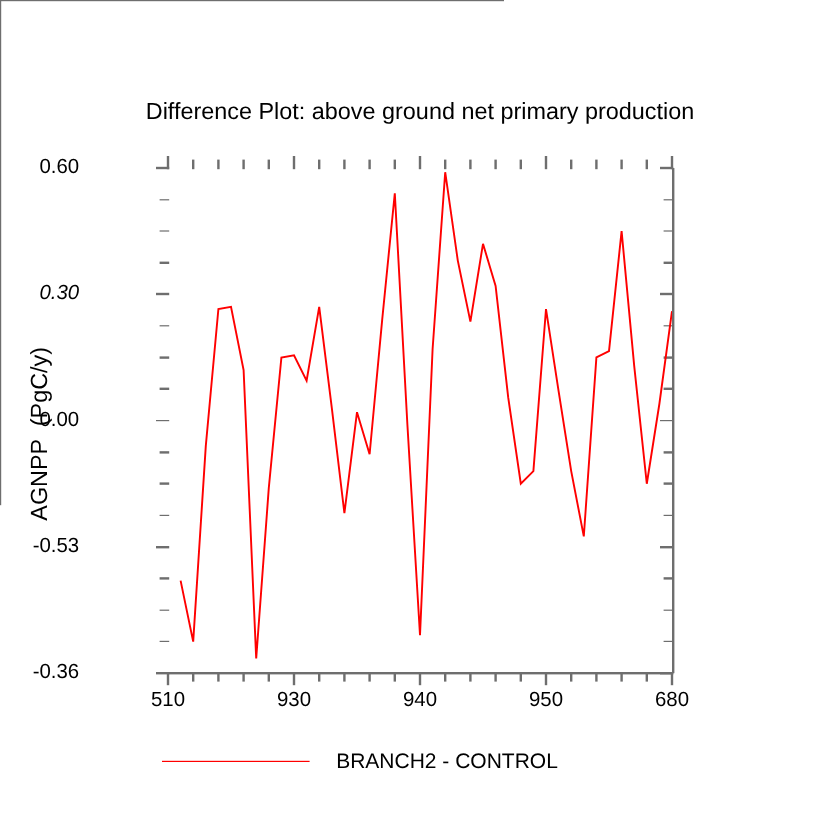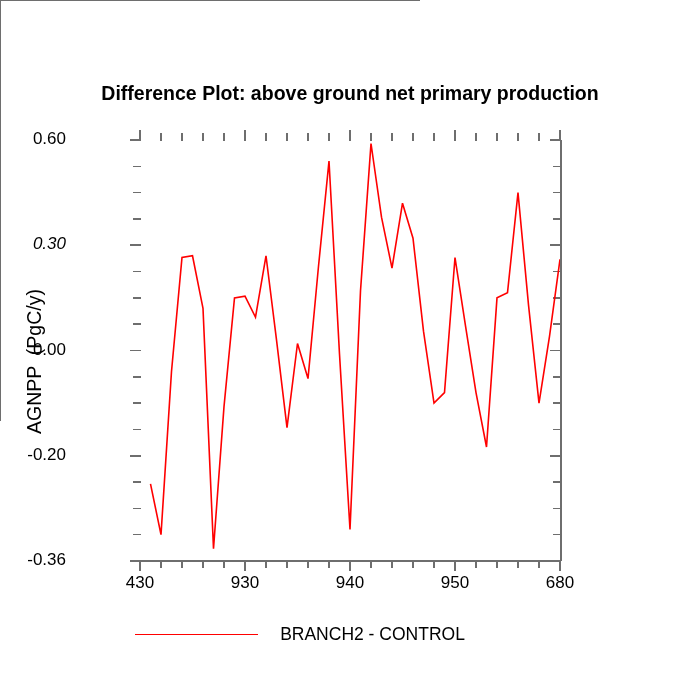--- a/index.html
+++ b/index.html
@@ -20,21 +20,21 @@
     width: 700px;
     height: 700px;
   }
   #chart-title {
     position: absolute;
     left: 0;
     top: 82px;
     width: 700px;
     text-align: center;
     font-size: 19.5px;
-    font-weight: bold;
+    font-weight: normal;
     letter-spacing: 0px;
     color: #000000;
     white-space: nowrap;
   }
   #y-axis-title {
     position: absolute;
     left: -86px;
     top: 350px;
     width: 240px;
     text-align: center;
@@ -218,23 +218,23 @@
       <div class="tick xtick-minor-t" style="left: 496.2px;"></div>
       <div class="tick xtick-minor" style="left: 517.2px;"></div>
       <div class="tick xtick-minor-t" style="left: 517.2px;"></div>
       <div class="tick xtick-minor" style="left: 538.2px;"></div>
       <div class="tick xtick-minor-t" style="left: 538.2px;"></div>
     </div>
   <div id="tick-labels-layer">
       <div class="ylabel" style="top: 129px;">0.60</div>
       <div class="ylabel" style="top: 234.25px; font-style: italic;">0.30</div>
       <div class="ylabel" style="top: 339.5px;">0.00</div>
-      <div class="ylabel" style="top: 444.75px;">-0.20</div>
+      <div class="ylabel" style="top: 444.75px;">-0.53</div>
       <div class="ylabel" style="top: 550px;">-0.36</div>
-      <div class="xlabel" style="left: 105px;">430</div>
+      <div class="xlabel" style="left: 105px;">510</div>
       <div class="xlabel" style="left: 210px;">930</div>
       <div class="xlabel" style="left: 315px;">940</div>
       <div class="xlabel" style="left: 420px;">950</div>
       <div class="xlabel" style="left: 525px;">680</div>
     </div>
 
   <div id="plot-area">
     <svg id="data-svg" width="420" height="421" viewBox="0 0 420 421">
       <polyline id="series-path" fill="none" stroke="#ff0000" stroke-width="1.6" stroke-linejoin="miter" stroke-linecap="butt" points="10.50,343.82 21.00,394.69 31.50,231.55 42.00,117.53 52.50,115.77 63.00,168.40 73.50,408.72 84.00,266.63 94.50,157.88 105.00,156.12 115.50,177.17 126.00,115.77 136.50,199.97 147.00,287.68 157.50,203.48 168.00,238.57 178.50,126.30 189.00,21.05 199.50,214.01 210.00,389.42 220.50,150.86 231.00,3.51 241.50,77.18 252.00,128.05 262.50,63.15 273.00,98.23 283.50,191.20 294.00,263.13 304.50,252.60 315.00,117.53 325.50,185.94 336.00,252.60 346.50,306.98 357.00,157.88 367.50,152.61 378.00,52.62 388.50,164.89 399.00,263.13 409.50,196.47 420.00,119.28"></polyline>
     </svg>

